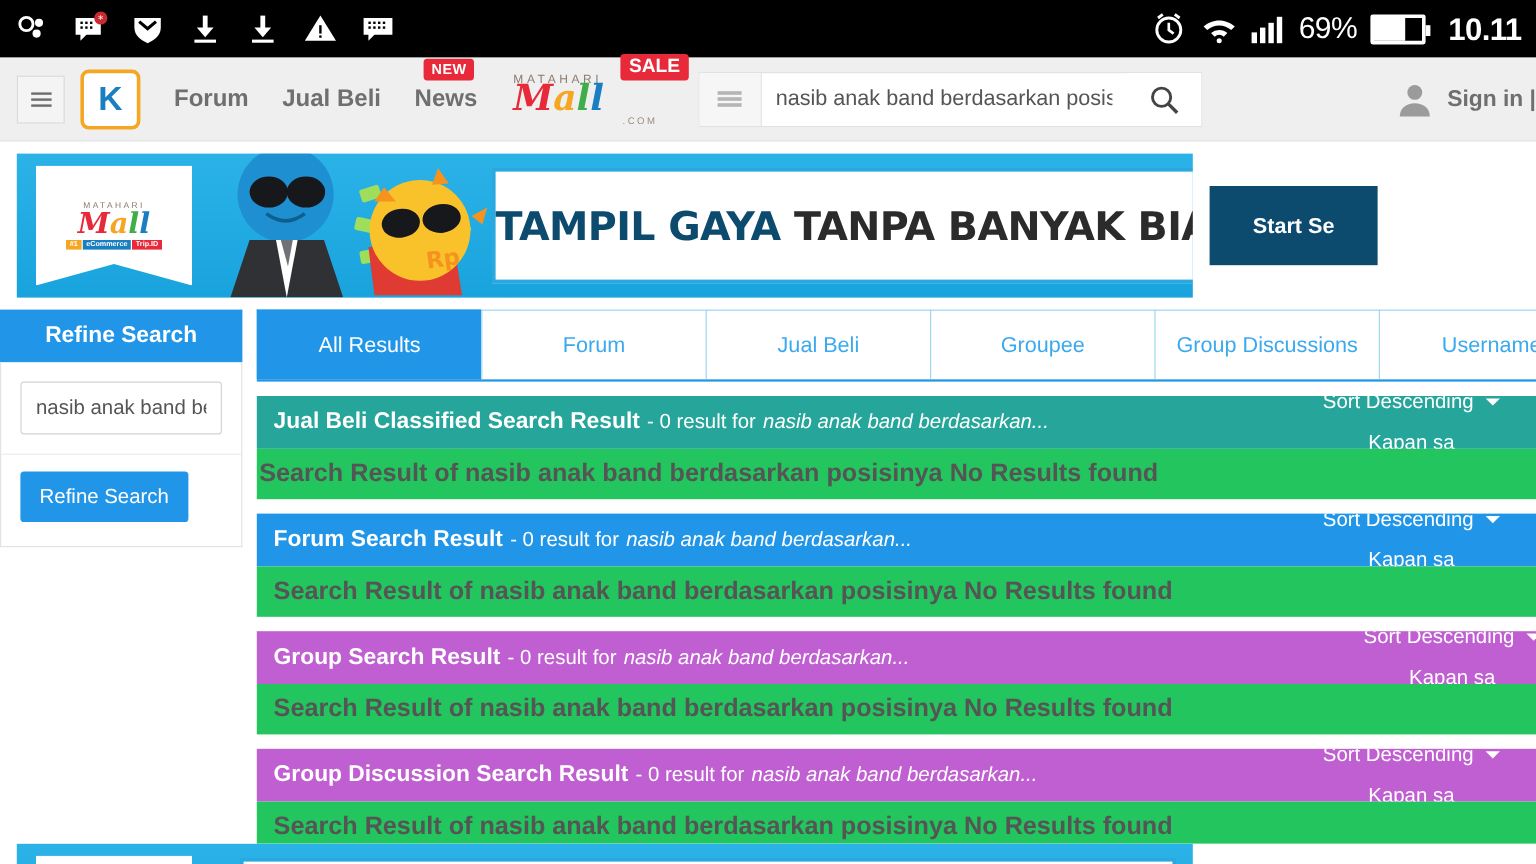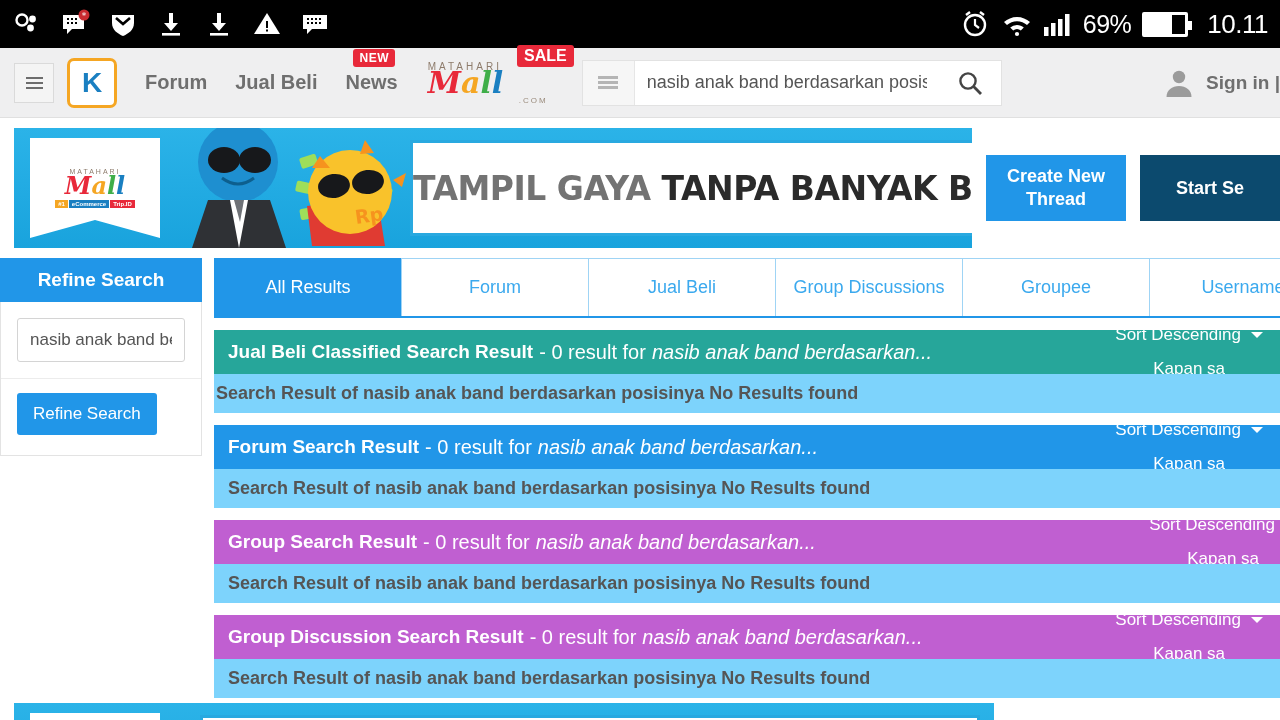--- a/index.html
+++ b/index.html
@@ -15,21 +15,21 @@
     height: 48px; width: 1280px;
     background: #000; color: #fff;
     display: flex; align-items: center;
     padding: 0 12px;
   }
   #status-left { display: flex; align-items: center; gap: 18px; }
   #status-right { margin-left: auto; display: flex; align-items: center; gap: 11px; }
   .sb-icon { width: 30px; height: 30px; display: block; position: relative; }
   .sb-icon svg { display: block; }
   #battery-pct { font-size: 25px; letter-spacing: -0.5px; }
-  #clock { font-size: 26px; margin-left: 8px; letter-spacing: -0.5px; }
+  #clock { font-size: 26px; margin-left: 8px; letter-spacing: -0.5px; font-weight: bold; }
   #battery-shell {
     width: 46px; height: 25px; border: 3px solid #fff; border-radius: 2px;
     position: relative; display: flex; align-items: stretch;
   }
   #battery-shell:after {
     content: ""; position: absolute; right: -7px; top: 6px;
     width: 4px; height: 9px; background: #fff;
   }
   #battery-fill { background: #fff; width: 66%; height: 100%; }
 
@@ -133,21 +133,21 @@
   #ad-chars { position: relative; width: 250px; height: 120px; flex: none; }
   #ad-text-box {
     flex: 1; height: 96px; background: #fff; border: 3px solid #29a9e0;
     margin-right: 14px; display: flex; align-items: center; justify-content: center;
     position: relative;
   }
   #ad-text {
     font-family: "DejaVu Sans", sans-serif; font-weight: bold; font-size: 33px;
     letter-spacing: -0.5px; white-space: nowrap;
   }
-  #ad-text .red { color: #737373; }
+  #ad-text .red { color: #0c4a6e; }
   #ad-text .dark { color: #2b2b2b; }
   #ad-actions { display: flex; gap: 14px; margin-left: 14px; }
   .ad-btn {
     width: 140px; height: 66px; border: 0; color: #fff; font-weight: bold;
     font-size: 18px; line-height: 23px; cursor: pointer;
     font-family: "Liberation Sans", sans-serif;
     display: flex; align-items: center; justify-content: center; text-align: center;
     flex: none;
   }
   #create-thread-btn { background: #2196e8; }
@@ -182,32 +182,32 @@
     border: 1px solid #9fd4f5; border-right: 0; border-bottom: 0;
     cursor: pointer; white-space: nowrap; overflow: hidden;
   }
   .tab.active { background: #2196e8; color: #fff; border-color: #2196e8; }
 
   
   #results { margin-left: 12px; padding-top: 12px; }
   .result-block { margin-bottom: 12px; }
   .result-head {
     height: 44px; display: flex; align-items: center; color: #fff;
-    padding: 0 3px 0 14px; white-space: nowrap; overflow: hidden;
+    padding: 0 16px 0 14px; white-space: nowrap; overflow: hidden;
   }
   .result-head .rh-title { font-size: 19px; font-weight: bold; }
-  .result-head .rh-meta { font-size: 20px; margin-left: 6px; }
+  .result-head .rh-meta { font-size: 17px; margin-left: 6px; }
   .result-head .rh-query { font-style: italic; }
   .rh-tools { margin-left: auto; display: flex; align-items: center; gap: 14px; padding-right: 14px; flex-direction: column; }
   .rh-sort { font-size: 17px; display: flex; align-items: center; gap: 10px; }
   .caret { width: 0; height: 0; border-left: 6px solid transparent; border-right: 6px solid transparent; border-top: 6px solid #fff; }
   .rh-when { font-size: 17px; }
   .result-body {
-    background: #7dd3fc; min-height: 38px; display: flex; align-items: center;
-    font-size: 18px; font-weight: bold; color: #555; padding: 9px 14px;
+    background: #22c55e; min-height: 38px; display: flex; align-items: center;
+    font-size: 21px; font-weight: bold; color: #555; padding: 9px 14px;
   }
   .teal  { background: #26a69a; }
   .blue  { background: #2196e8; }
   .purple{ background: #c05fd1; }
 
   
   .wide { width: 1100px; }
   .extra-wide { width: 1090px; }
 
   #bottom-ad {
@@ -417,21 +417,20 @@
       </svg>
     </div>
     <div id="ad-text-box">
       <div id="ad-text">
         <span class="red">TAMPIL GAYA</span>
         <span class="dark">TANPA BANYAK BIAYA!</span>
       </div>
     </div>
   </div>
   <div id="ad-actions">
-    <button class="ad-btn" id="create-thread-btn">Create New Thread</button>
     <button class="ad-btn" id="start-selling-btn">Start Se</button>
   </div>
 </div>
 
 <div id="body-row">
 
   <div id="sidebar">
     <div id="refine-header">Refine Search</div>
     <div id="refine-panel">
       <div id="refine-field-wrap">
@@ -441,22 +440,22 @@
         <button id="refine-btn">Refine Search</button>
       </div>
     </div>
   </div>
 
   <div id="content">
     <div id="tabs">
       <div class="tab active">All Results</div>
       <div class="tab">Forum</div>
       <div class="tab">Jual Beli</div>
+      <div class="tab">Groupee</div>
       <div class="tab">Group Discussions</div>
-      <div class="tab">Groupee</div>
       <div class="tab">Username</div>
     </div>
 
     <div id="results">
 
       <div class="result-block">
         <div class="result-head teal">
           <span class="rh-title">Jual Beli Classified Search Result</span>
           <span class="rh-meta">- 0 result for </span>
           <span class="rh-meta rh-query">nasib anak band berdasarkan...</span>

